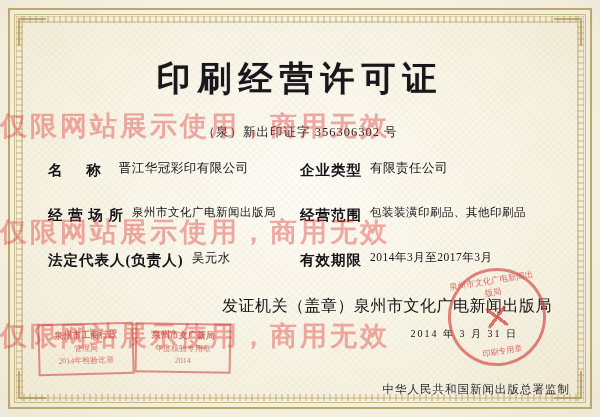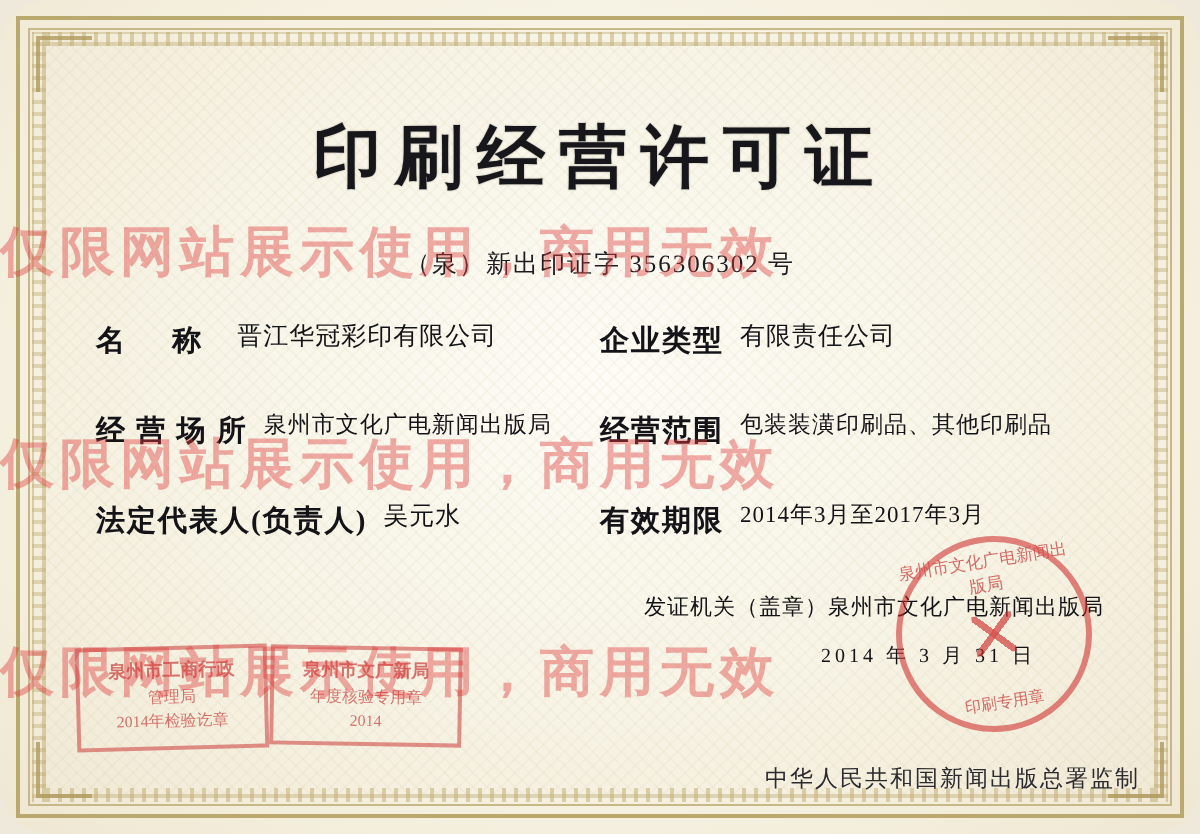--- a/index.html
+++ b/index.html
@@ -106,21 +106,21 @@
 
   .footer{
     margin-top:4px;
     padding:0 18px;
     font-size:12px;
     color:#141317;
   }
   .issuer{
     text-align:right;
     letter-spacing:.5px;
-    font-size:11px;
+    font-size:16px;
   }
   .dateline{
     text-align:right;
     margin-top:10px;
     font-size:10px;
     letter-spacing:2px;
     padding-right:34px;
   }
   .bottomline{
     position:absolute;

